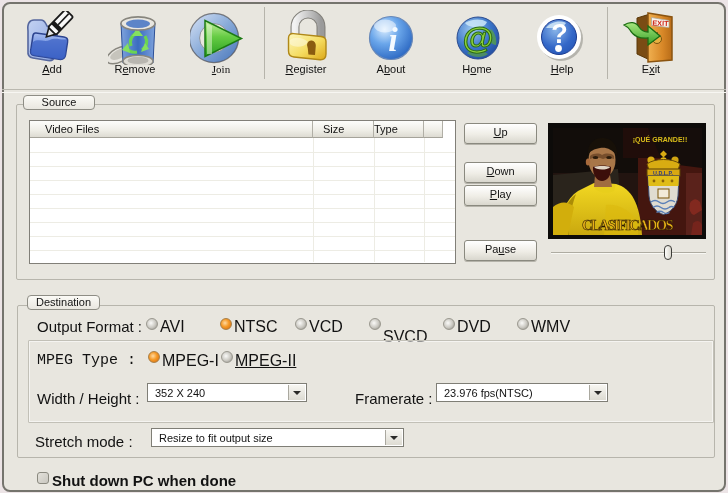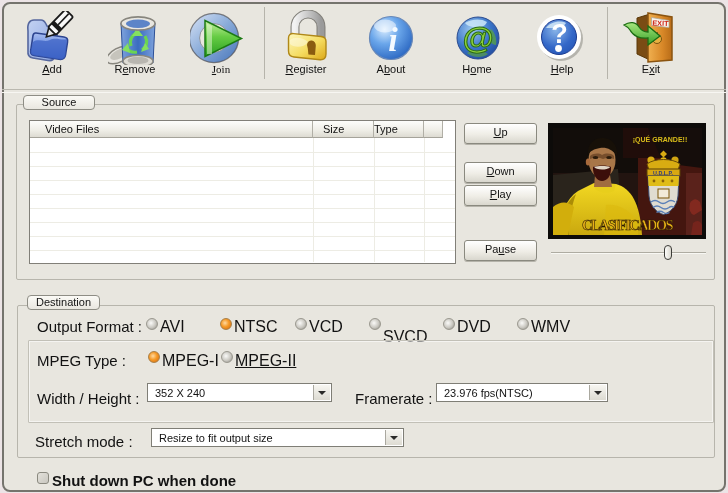--- a/index.html
+++ b/index.html
@@ -357,28 +357,28 @@
 <div class="rlabel" style="left:309px;top:318px;">VCD</div>
 <div class="radio off" style="left:369px;top:318px;"></div>
 <div class="rlabel" style="left:383px;top:328px;">SVCD</div>
 <div class="radio off" style="left:443px;top:318px;"></div>
 <div class="rlabel" style="left:457px;top:318px;">DVD</div>
 <div class="radio off" style="left:517px;top:318px;"></div>
 <div class="rlabel" style="left:531px;top:318px;">WMV</div>
 
 <div class="innerbox"></div>
 
-<div class="flabel" style="left:37px;top:352px;">MPEG Type :</div>
+<div class="flabel" style="left:37px;top:352px;font-family:Liberation Mono, monospace;">MPEG Type :</div>
 <div class="radio on" style="left:148px;top:351px;"></div>
 <div class="rlabel" style="left:162px;top:352px;">MPEG-I</div>
 <div class="radio off" style="left:221px;top:351px;"></div>
 <div class="rlabel" style="left:235px;top:352px;text-decoration:underline;">MPEG-II</div>
 
 <div class="flabel" style="left:37px;top:390px;">Width / Height :</div>
-<div class="combo" style="left:147px;top:383px;width:185px;">
+<div class="combo" style="left:147px;top:383px;width:160px;">
   <span class="txt">352 X 240</span>
     <span class="arrowbtn"></span>
 </div>
 <div class="flabel" style="left:355px;top:390px;">Framerate :</div>
 <div class="combo" style="left:436px;top:383px;width:172px;">
   <span class="txt">23.976 fps(NTSC)</span>
     <span class="arrowbtn"></span>
 </div>
 
 <div class="flabel" style="left:35px;top:433px;">Stretch mode :</div>

